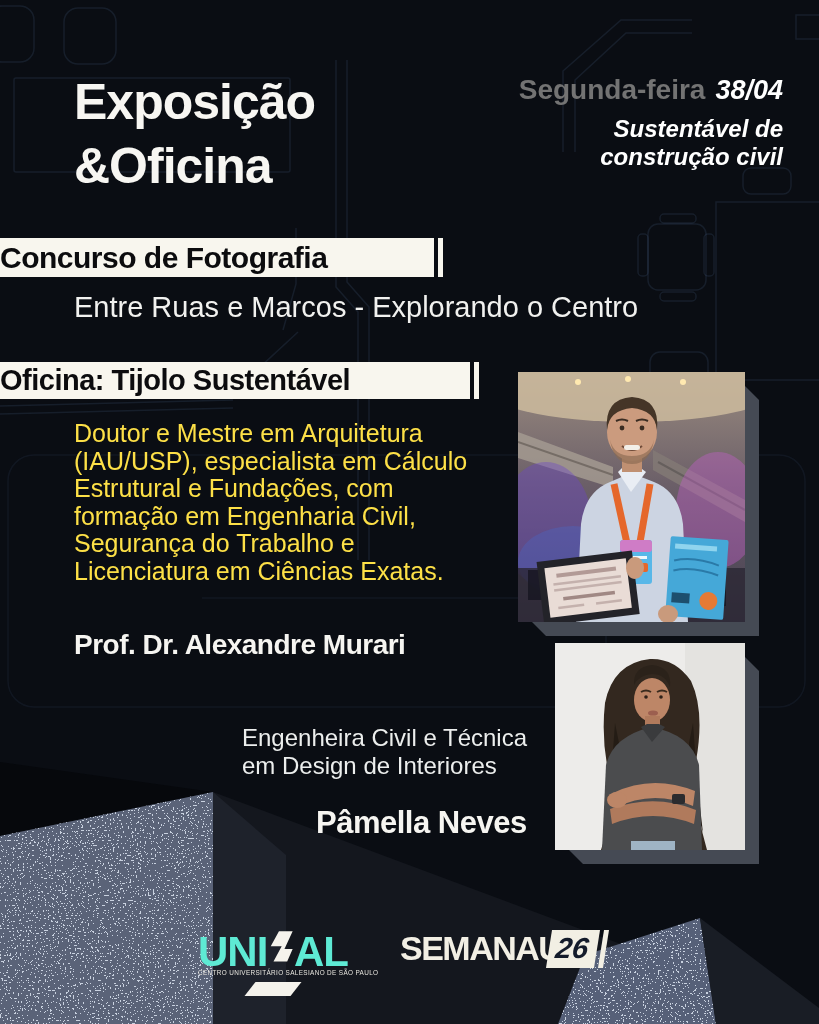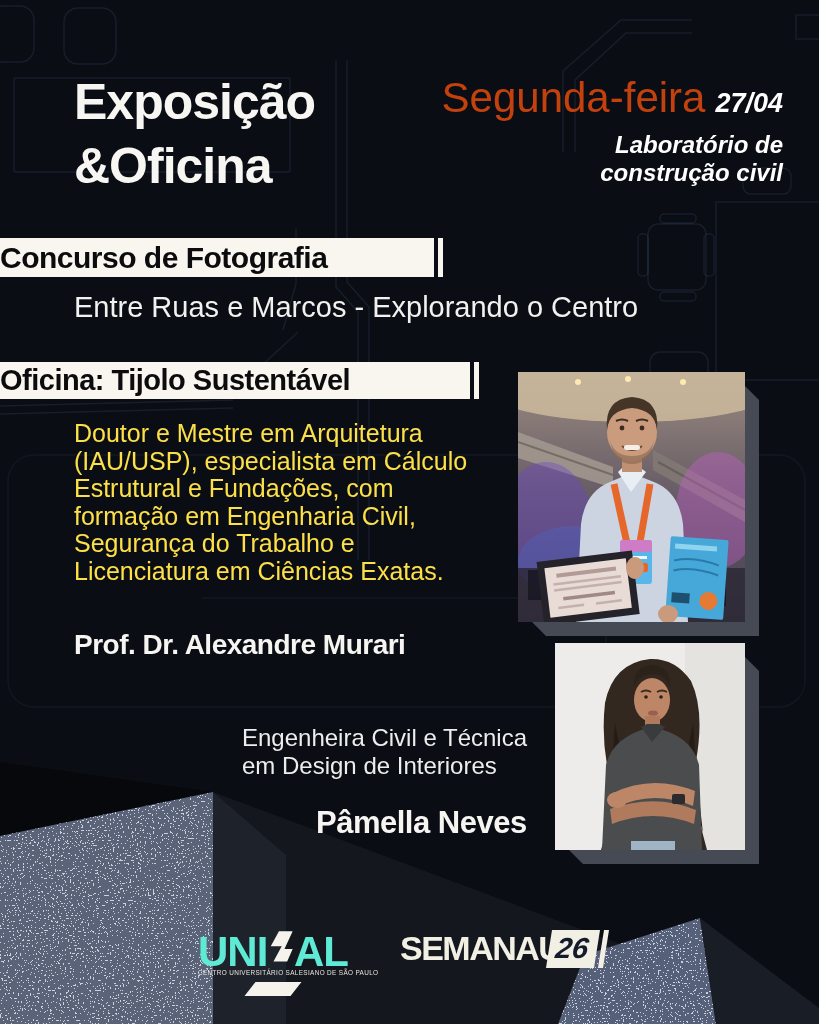--- a/index.html
+++ b/index.html
@@ -11,21 +11,21 @@
   }
   .abs{position:absolute;}
   
   .title{
     left:74px;top:70px;
     font-size:50px;line-height:64px;font-weight:700;letter-spacing:-1px;
     white-space:pre-line;color:#f7f6f2;z-index:3;
   }
   .schedule{right:36px;top:74px;text-align:right;z-index:3;}
   .schedule-row{white-space:nowrap;}
-  .day{font-size:42px;font-weight:400;color:#c2410c;}
+  .day{font-size:28px;font-weight:700;color:#737373;}
   .datenum{font-size:27px;font-weight:800;font-style:italic;margin-left:10px;color:#ffffff;}
   .location{
     margin-top:9px;font-size:24px;line-height:28px;font-weight:800;font-style:italic;
     white-space:pre-line;color:#ffffff;
   }
   
   .banner{
     left:0;height:39px;background:#f8f6ee;color:#0c0c0e;
     font-weight:800;letter-spacing:-0.5px;
     display:flex;align-items:center;box-sizing:border-box;
@@ -125,23 +125,23 @@
       <polygon points="700,918 716,1024 558,1024 585,955" fill="#ffffff" filter="url(#speckle)"></polygon>
       <polygon points="700,918 819,1008 819,1024 716,1024" fill="#191d25"></polygon>
     </g>
   </svg>
 
   <div class="abs title">Exposição
 &amp;Oficina</div>
 
   <div class="abs schedule">
     <div class="schedule-row">
-      <span class="day">Segunda-feira</span><span class="datenum">27/04</span>
-    </div>
-    <div class="location">Laboratório de
+      <span class="day">Segunda-feira</span><span class="datenum">38/04</span>
+    </div>
+    <div class="location">Sustentável de
 construção civil</div>
   </div>
 
   <div class="abs banner banner1">
     <span>Concurso de Fotografia</span>
   </div>
   <div class="abs subtitle1">Entre Ruas e Marcos - Explorando o Centro</div>
 
   <div class="abs banner banner2">
     <span>Oficina: Tijolo Sustentável</span>

